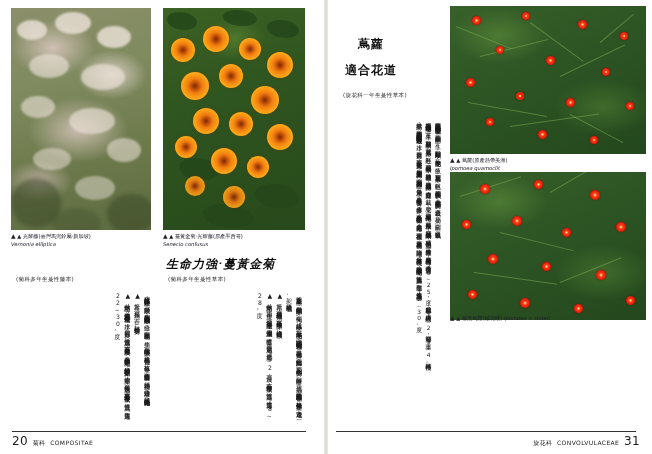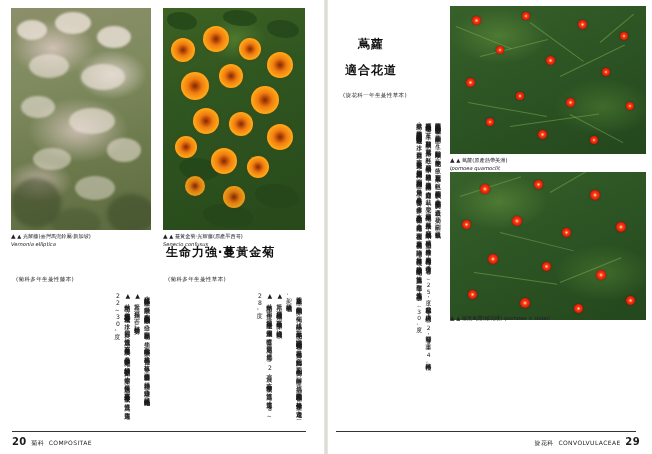--- a/index.html
+++ b/index.html
@@ -98,21 +98,21 @@
     font-size:5.6px;
     color:#2a2a2a;
     letter-spacing:.3px;
   }
 
   
   .footer{
     position:absolute;bottom:6px;font-size:6px;color:#1b1b1b;
     letter-spacing:.4px;
   }
-  .pagenum{font-weight:bold;font-size:10px;}
+  .pagenum{font-weight:normal;font-size:12px;}
   .footer-rule{position:absolute;height:1px;background:#333;}
 </style>
 </head>
 <body>
 
 <div class="spread">
 
   <div class="page page-left"></div>
   <div class="page page-right"></div>
   <div class="gutter"></div>
@@ -167,21 +167,21 @@
     <span class="cap-arrow">▲</span>
     <span>▲ 蔓黃金菊‧光耀藤(原產墨西哥)</span><br>
     <span class="cap-it">Senecio confusus</span>
   </div>
 
   <div class="subtitle" style="left:16px;top:276px;">(菊科多年生蔓性藤本)</div>
   <div class="col" style="left:12px;top:292px;width:140px;height:128px;">光耀藤枝條呈懸垂性，常懸擺狀，莖左生倒鉤於形成長橢圓形，全綠，葉至秋季開花，摘生，花色如白或淡紫，成株整複力強，枝條下垂，宜剪綠條後攀，極適懸植，適合綠籬，盆植或高地整株綠化。
 ▲繁殖：可扦插法，春、秋季扦插剪枝。
 ▲栽培重點：栽培土質以肥沃之砂質壤土最佳，排水、日照需良好，性喜高溫溫，春至夏季每月追肥一次，並在分蘗結水分多需充足，幼株須留壁枝枝葉數，修去耐葉，促其快速長高，每年多至早春修整整枝一次，性喜高溫，生育適溫22～30度。</div>
 
-  <div class="title" style="left:166px;top:244px;">生命力強‧蔓黃金菊</div>
+  <div class="title" style="left:166px;top:256px;font-style:italic;">生命力強‧蔓黃金菊</div>
   <div class="subtitle" style="left:168px;top:276px;">(菊科多年生蔓性草本)</div>
   <div class="col" style="left:164px;top:292px;width:140px;height:128px;">蔓黃金菊葉互生‧長卵形或闊卵形，先端尖，成銳齒緣，秋末至冬季開花，頭狀花順頂生花色鮮黃艷色，具狀花瓣黃色，花色鮮和冠白，花期約久一生命力強，耐呼耐磨，抗病蟲，繁殖地面需柔枝植株，枝條伸長呈蔓性，適合花道、花架、蔓籬或地被。
 ▲繁殖：可用扦插或壓條法，春至秋季均勻芽出‧種條從成樹枝。
 ▲栽培重點：不拘土質，但以肥沃之壤土最佳，土壤需保濕潤，生育旺盛，日照需充足，施肥每1～2個月一次，春季修整整枝一次，性喜高溫，生育適溫18～28度。</div>
 
   <div class="footer-rule" style="left:12px;bottom:22px;width:294px;"></div>
   <div class="footer" style="left:12px;">
     <span class="pagenum">20</span>
     &nbsp;<span>菊科</span>
     &nbsp;<span>COMPOSITAE</span>
@@ -253,16 +253,16 @@
     <span>▲ 槭葉蔦蘿(槭花櫻)</span>
     <span class="cap-it">Ipomoea × sloteri</span>
   </div>
 
   <div class="col" style="left:446px;top:330px;width:196px;height:92px;font-size:5.8px;line-height:1.58;"></div>
 
   <div class="footer-rule" style="left:336px;bottom:22px;width:300px;"></div>
   <div class="footer" style="right:12px;text-align:right;">
     <span>旋花科</span>
     &nbsp;<span>CONVOLVULACEAE</span>
-    &nbsp;<span class="pagenum">29</span>
+    &nbsp;<span class="pagenum">31</span>
   </div>
 
 </div>
 
 </body></html>

